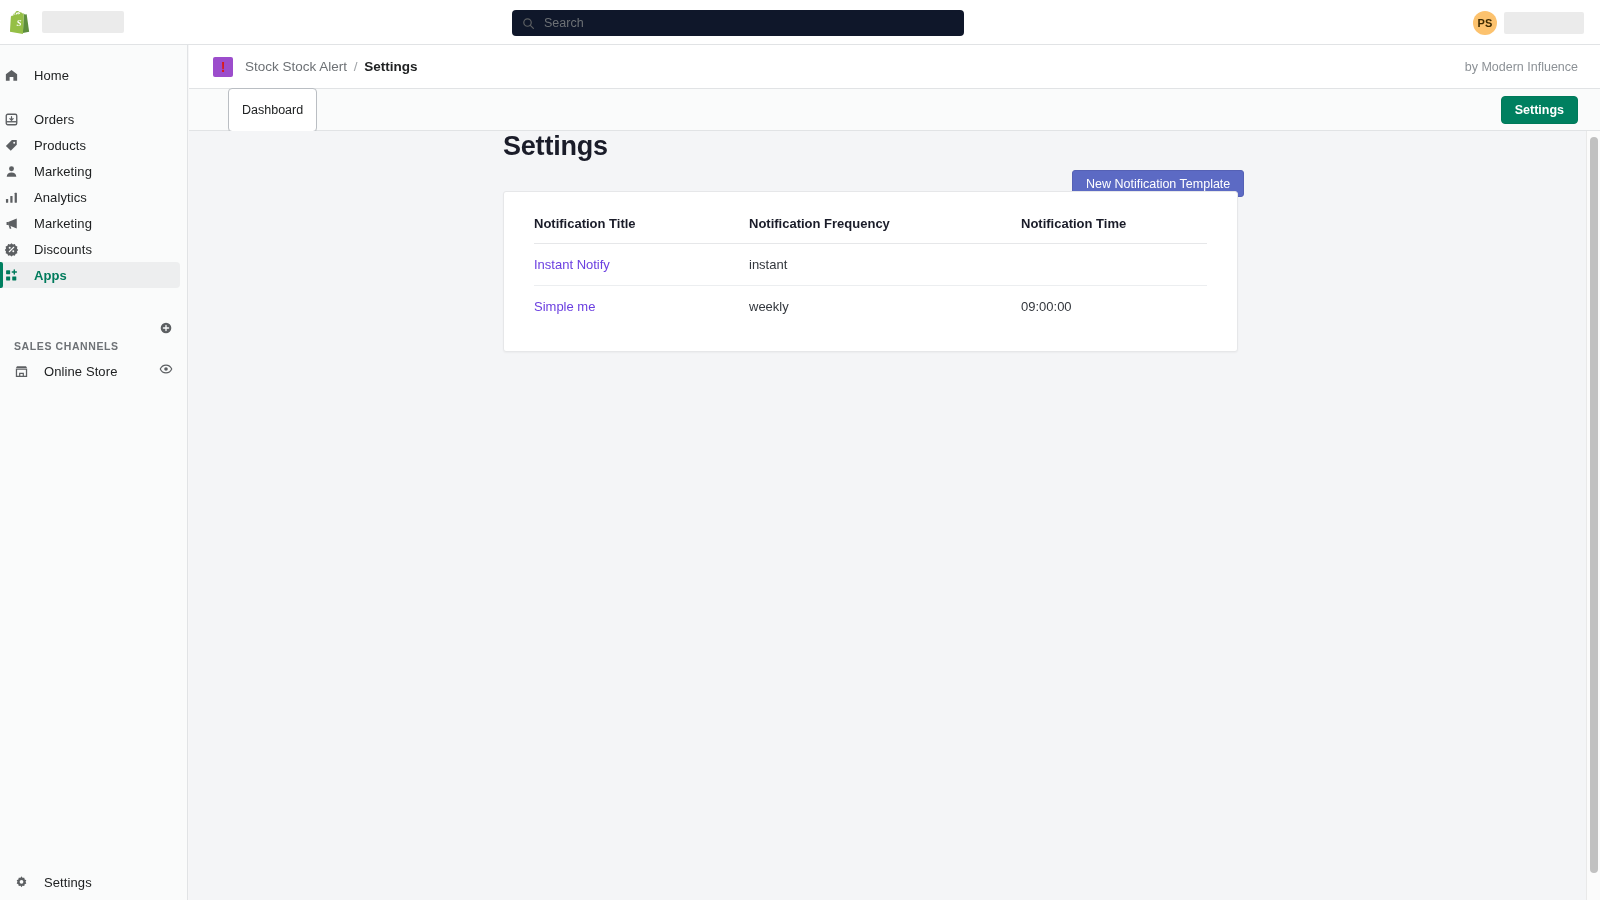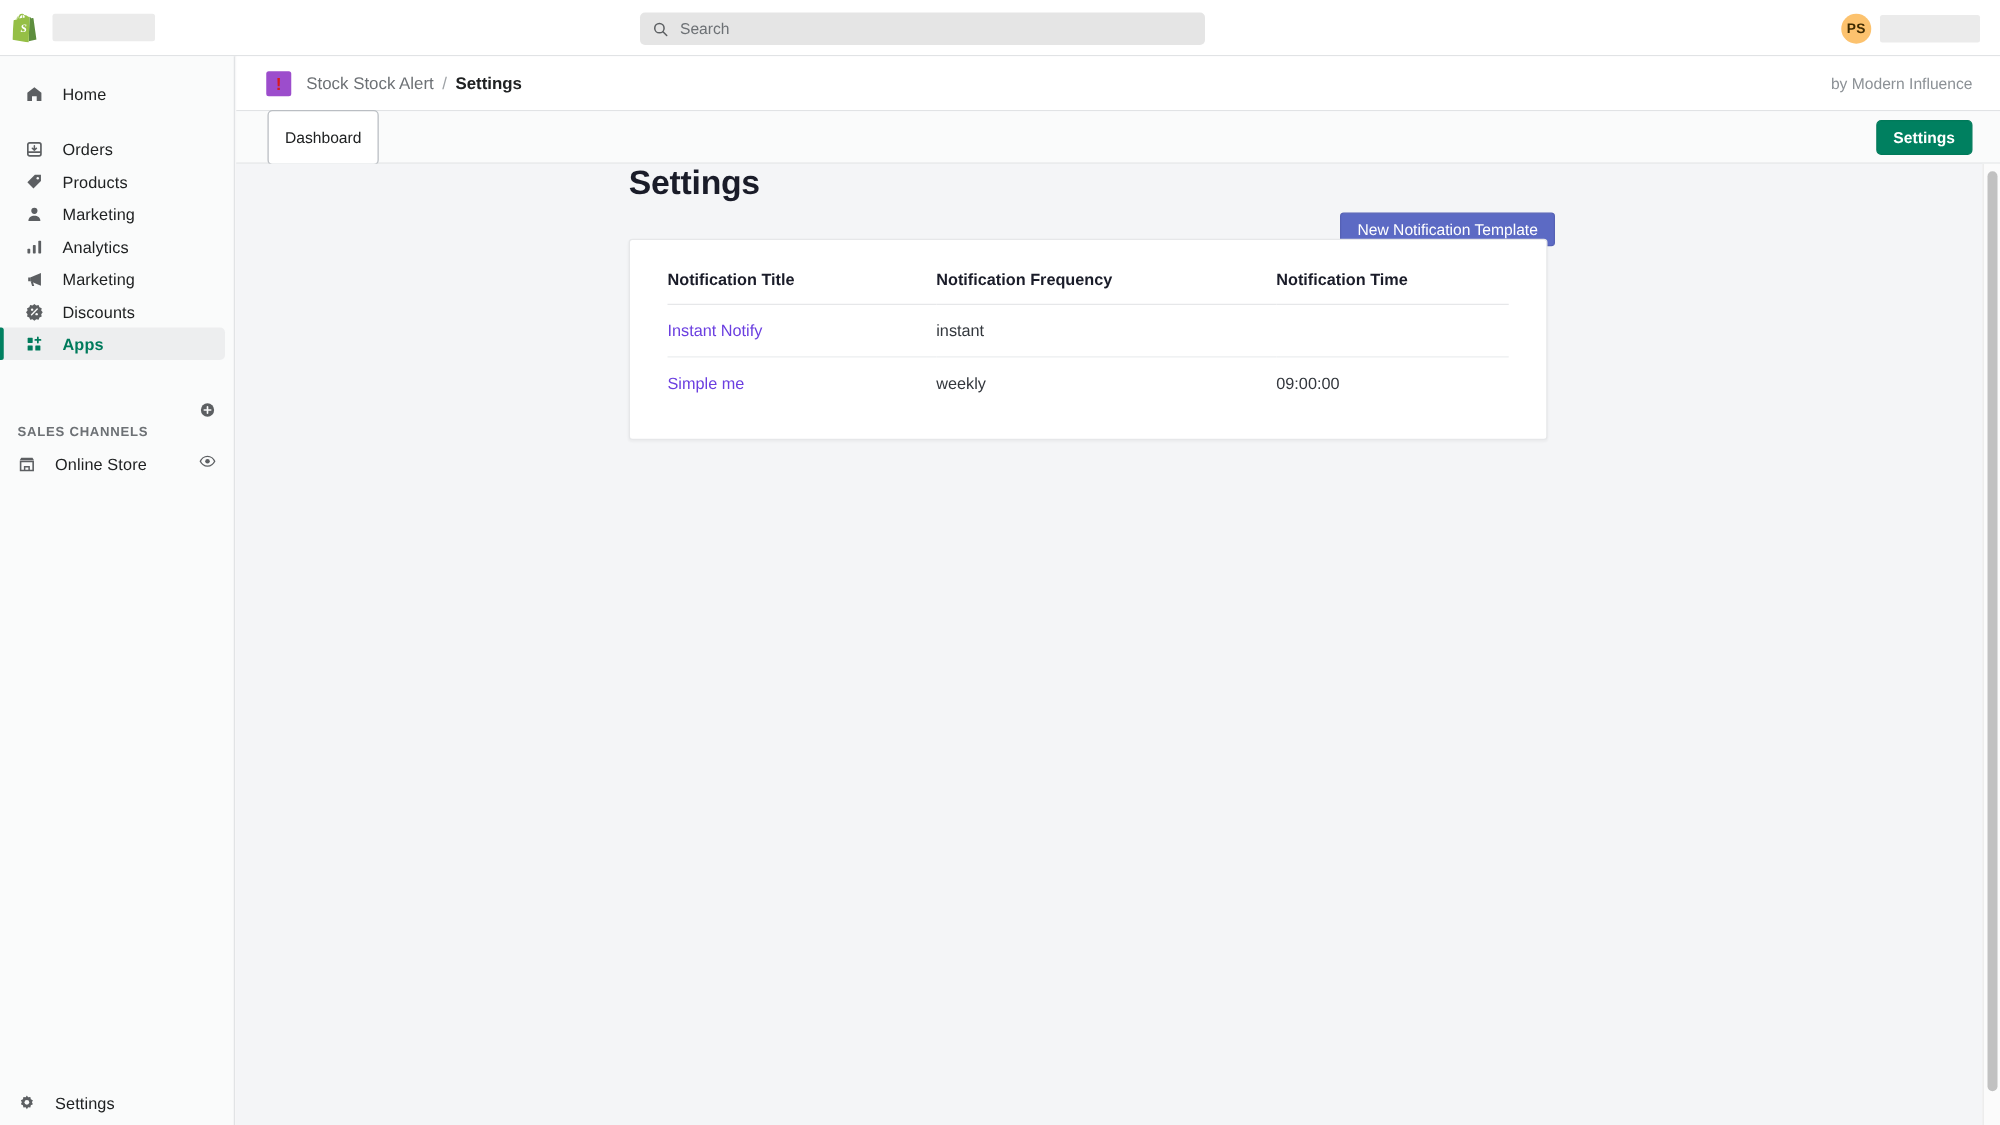--- a/index.html
+++ b/index.html
@@ -18,21 +18,21 @@
     border-bottom: 1px solid #e1e3e5;
     display: flex; align-items: center;
   }
   #logo-wrap { width: 42px; display: flex; justify-content: center; align-items: center; }
   .shop-bag { width: 22px; height: 24px; display: block; }
   #store-name-placeholder {
     width: 82px; height: 22px; background: #ebebeb; border-radius: 2px; margin-left: 0px;
   }
   #search-wrap {
     position: absolute; left: 512px; top: 10px; width: 452px; height: 26px;
-    background: #e5e5e5; border-radius: 4px;
+    background: #0f172a; border-radius: 4px;
     display: flex; align-items: center; padding: 0 10px;
   }
   #search-wrap svg { flex: none; }
   #search-input {
     border: none; outline: none; background: transparent;
     font-family: "Liberation Sans", sans-serif;
     font-size: 12.5px; color: #6d7175; margin-left: 9px; width: 380px;
   }
   #search-input::placeholder { color: #6d7175; }
   #avatar {
@@ -51,21 +51,21 @@
   
   #sidebar {
     position: absolute; top: 45px; left: 0; width: 188px; height: 855px;
     background: #fafbfb; border-right: 1px solid #e1e3e5;
   }
   .nav-list { padding-top: 9px; }
   .nav-item {
     position: relative;
     display: flex; align-items: center;
     height: 26px; margin: 0 7px 0 0;
-    padding-left: 20px;
+    padding-left: 4px;
     border-radius: 0 4px 4px 0;
     cursor: pointer;
   }
   .nav-item + .nav-item { margin-top: 0; }
   .nav-icon { width: 20px; display: flex; align-items: center; justify-content: flex-start; flex: none; }
   .nav-label {
     font-size: 13px; color: #202223; margin-left: 10px;
     letter-spacing: .1px; white-space: nowrap;
   }
   .nav-item.active { background: #edeeef; }
@@ -124,21 +124,21 @@
     position: absolute; right: 22px; font-size: 12.5px; color: #8c9196;
   }
 
   
   #app-toolbar {
     position: absolute; top: 89px; left: 189px; right: 0; height: 42px;
     background: #fafbfb; border-bottom: 1px solid #e1e3e5;
     display: flex; align-items: center;
   }
   #dashboard-btn {
-    margin-left: 25px; height: 44px; padding: 0 13px;
+    margin-left: 39px; height: 44px; padding: 0 13px;
     background: #ffffff; border: 1px solid #babec3; border-radius: 4px;
     font-family: "Liberation Sans", sans-serif;
     font-size: 12.5px; color: #202223; cursor: pointer;
     box-shadow: 0 1px 0 rgba(0,0,0,.05);
   }
   #settings-btn {
     position: absolute; right: 22px; height: 28px; padding: 0 13px;
     background: #008060; border: 1px solid #007a5a; border-radius: 4px;
     font-family: "Liberation Sans", sans-serif;
     font-size: 12.5px; font-weight: bold; color: #ffffff; cursor: pointer;

